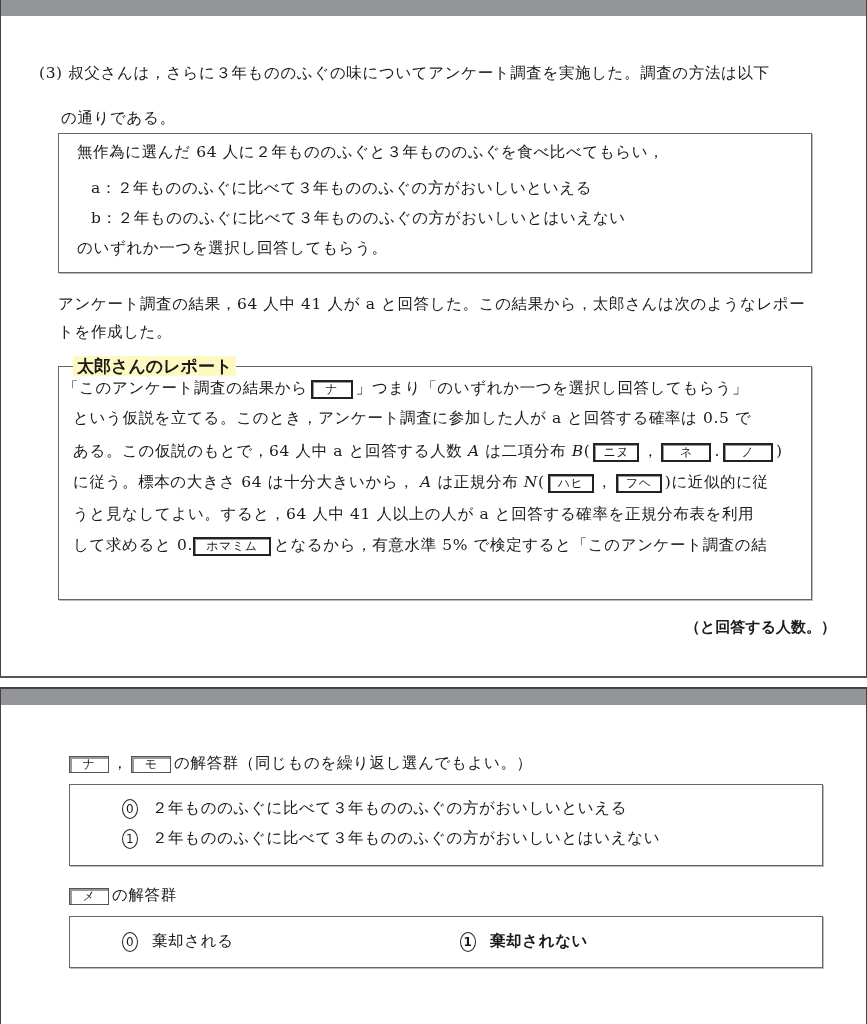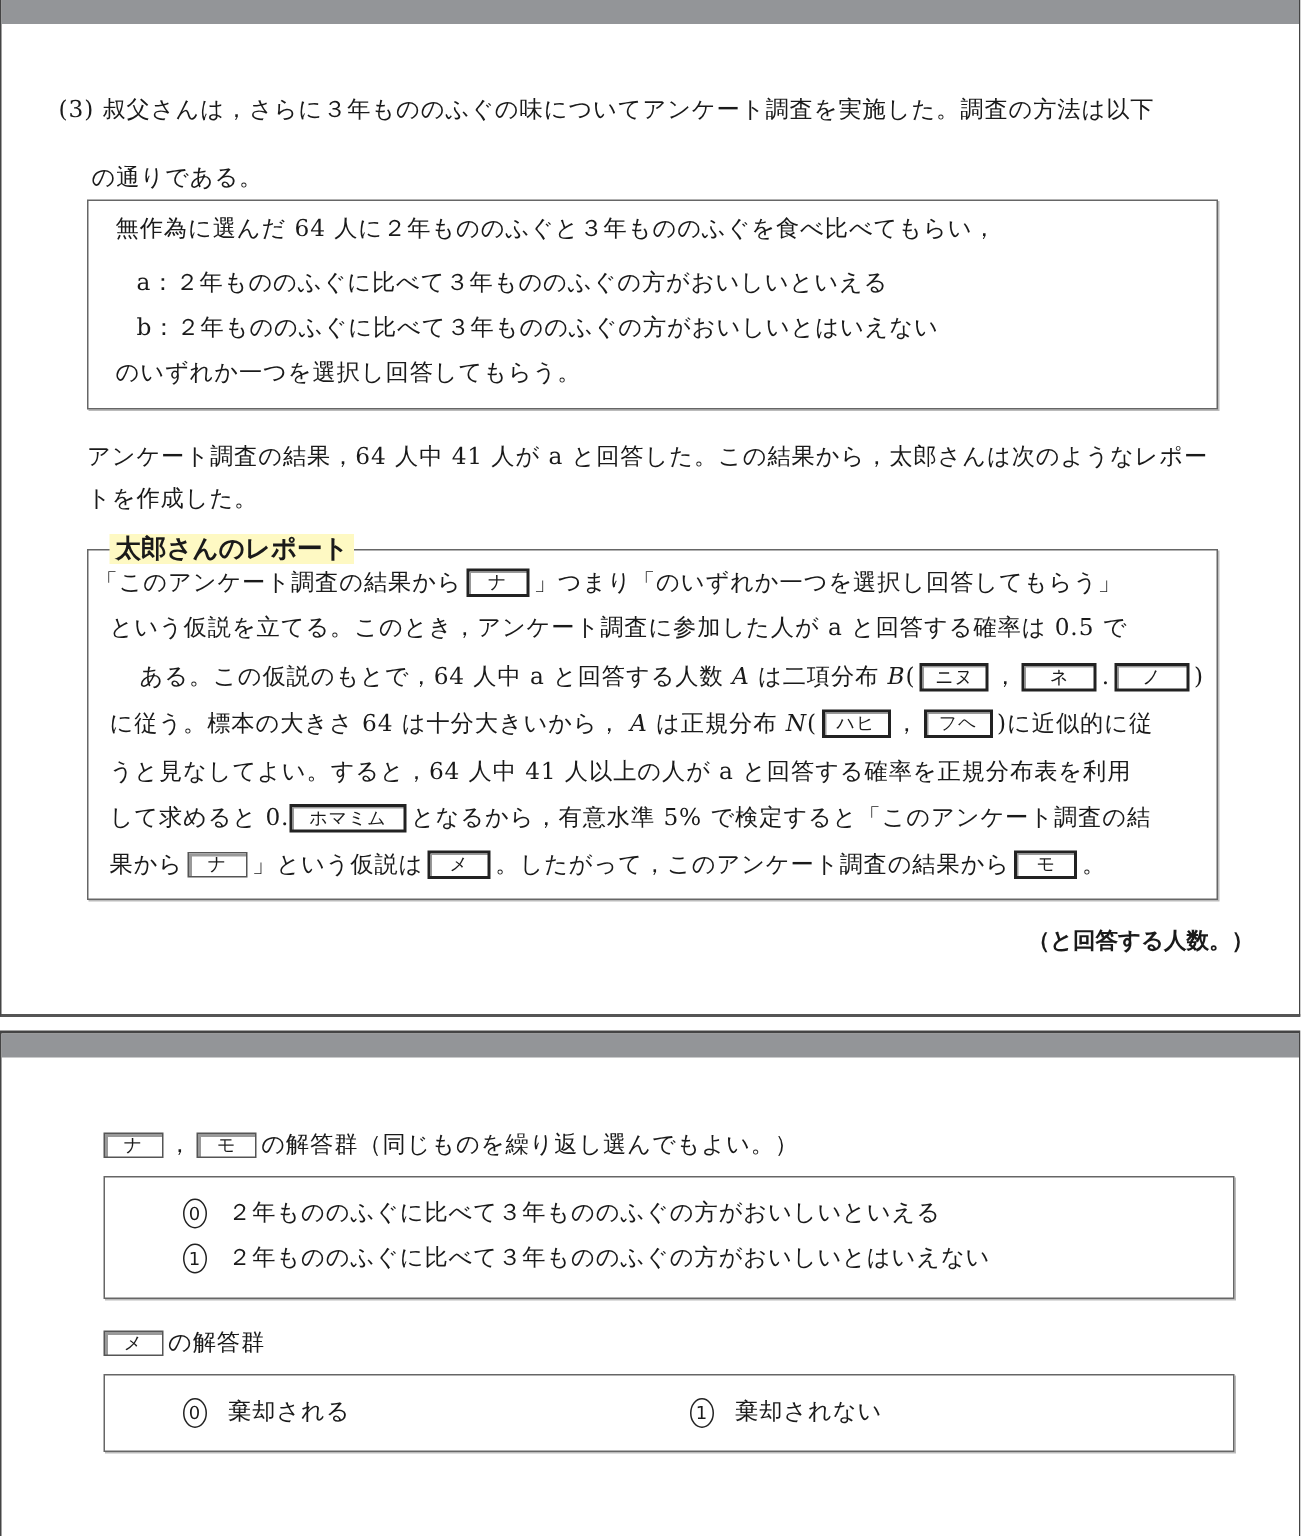--- a/index.html
+++ b/index.html
@@ -66,38 +66,35 @@
   </div>
 
   <div class="abs txt" style="left:57px; top:293px;">アンケート調査の結果，64 人中 41 人が a と回答した。この結果から，太郎さんは次のようなレポー</div>
   <div class="abs txt" style="left:57px; top:321px;">トを作成した。</div>
 
   <div class="box" style="left:57px; top:366px; width:752px; height:232px;">
     <div class="abs txt" style="left:4px; top:10px;">
       <span>「このアンケート調査の結果から</span><span class="ans" style="width:26px;">ナ</span><span>」つまり「のいずれか一つを選択し回答してもらう」</span>
     </div>
     <div class="abs txt" style="left:14px; top:40px;">という仮説を立てる。このとき，アンケート調査に参加した人が a と回答する確率は 0.5 で</div>
-    <div class="abs txt" style="left:14px; top:73px;margin-left:20px;">
+    <div class="abs txt" style="left:14px; top:73px;">
       <span>ある。この仮説のもとで，64 人中 a と回答する人数</span>
       <span class="ital">A</span>
       <span>は二項分布</span>
       <span class="ital">B</span>(<span class="ans" style="width:30px;">ニヌ</span>，<span class="ans" style="width:34px;">ネ</span>.<span class="ans" style="width:34px;">ノ</span>)
     </div>
     <div class="abs txt" style="left:14px; top:104px;">
       <span>に従う。標本の大きさ 64 は十分大きいから，</span>
       <span class="ital">A</span>
       <span>は正規分布</span>
       <span class="ital">N</span>(<span class="ans" style="width:30px;">ハヒ</span>，<span class="ans" style="width:30px;">フヘ</span>)<span>に近似的に従</span>
     </div>
     <div class="abs txt" style="left:14px; top:136px;">うと見なしてよい。すると，64 人中 41 人以上の人が a と回答する確率を正規分布表を利用</div>
     <div class="abs txt" style="left:14px; top:167px;">
       <span>して求めると 0.</span><span class="ans" style="width:62px; margin-left:0;">ホマミム</span><span>となるから，有意水準 5% で検定すると「このアンケート調査の結</span>
-    </div>
-    <div class="abs txt" style="left:14px; top:198px;">
-      <span>果から</span><span class="ans light" style="width:26px;">ナ</span><span>」という仮説は</span><span class="ans" style="width:26px;">メ</span><span>。したがって，このアンケート調査の結果から</span><span class="ans" style="width:26px;">モ</span><span>。</span>
     </div>
   </div>
   <div class="report-title gothic" style="left:72px; top:356px;">太郎さんのレポート</div>
 
   <div class="abs gothic" style="left:684px; top:618px; font-size:15px;">（と回答する人数。）</div>
 </div>
 
 <div class="page page2">
   <div class="topbar"></div>
 
@@ -115,17 +112,17 @@
   </div>
 
   <div class="abs txt" style="left:68px; top:195px;">
     <span class="ans light" style="width:26px; margin-left:0;">メ</span><span>の解答群</span>
   </div>
 
   <div class="box" style="left:68px; top:227px; width:752px; height:50px;">
     <div class="abs txt" style="left:52px; top:13px;">
       <span class="circ">0</span><span>棄却される</span>
     </div>
-    <div class="abs txt" style="left:390px; top:13px;">
+    <div class="abs txt" style="left:390px; top:13px;font-weight:bold;">
       <span class="circ">1</span><span>棄却されない</span>
     </div>
   </div>
 </div>
 
 </body></html>

